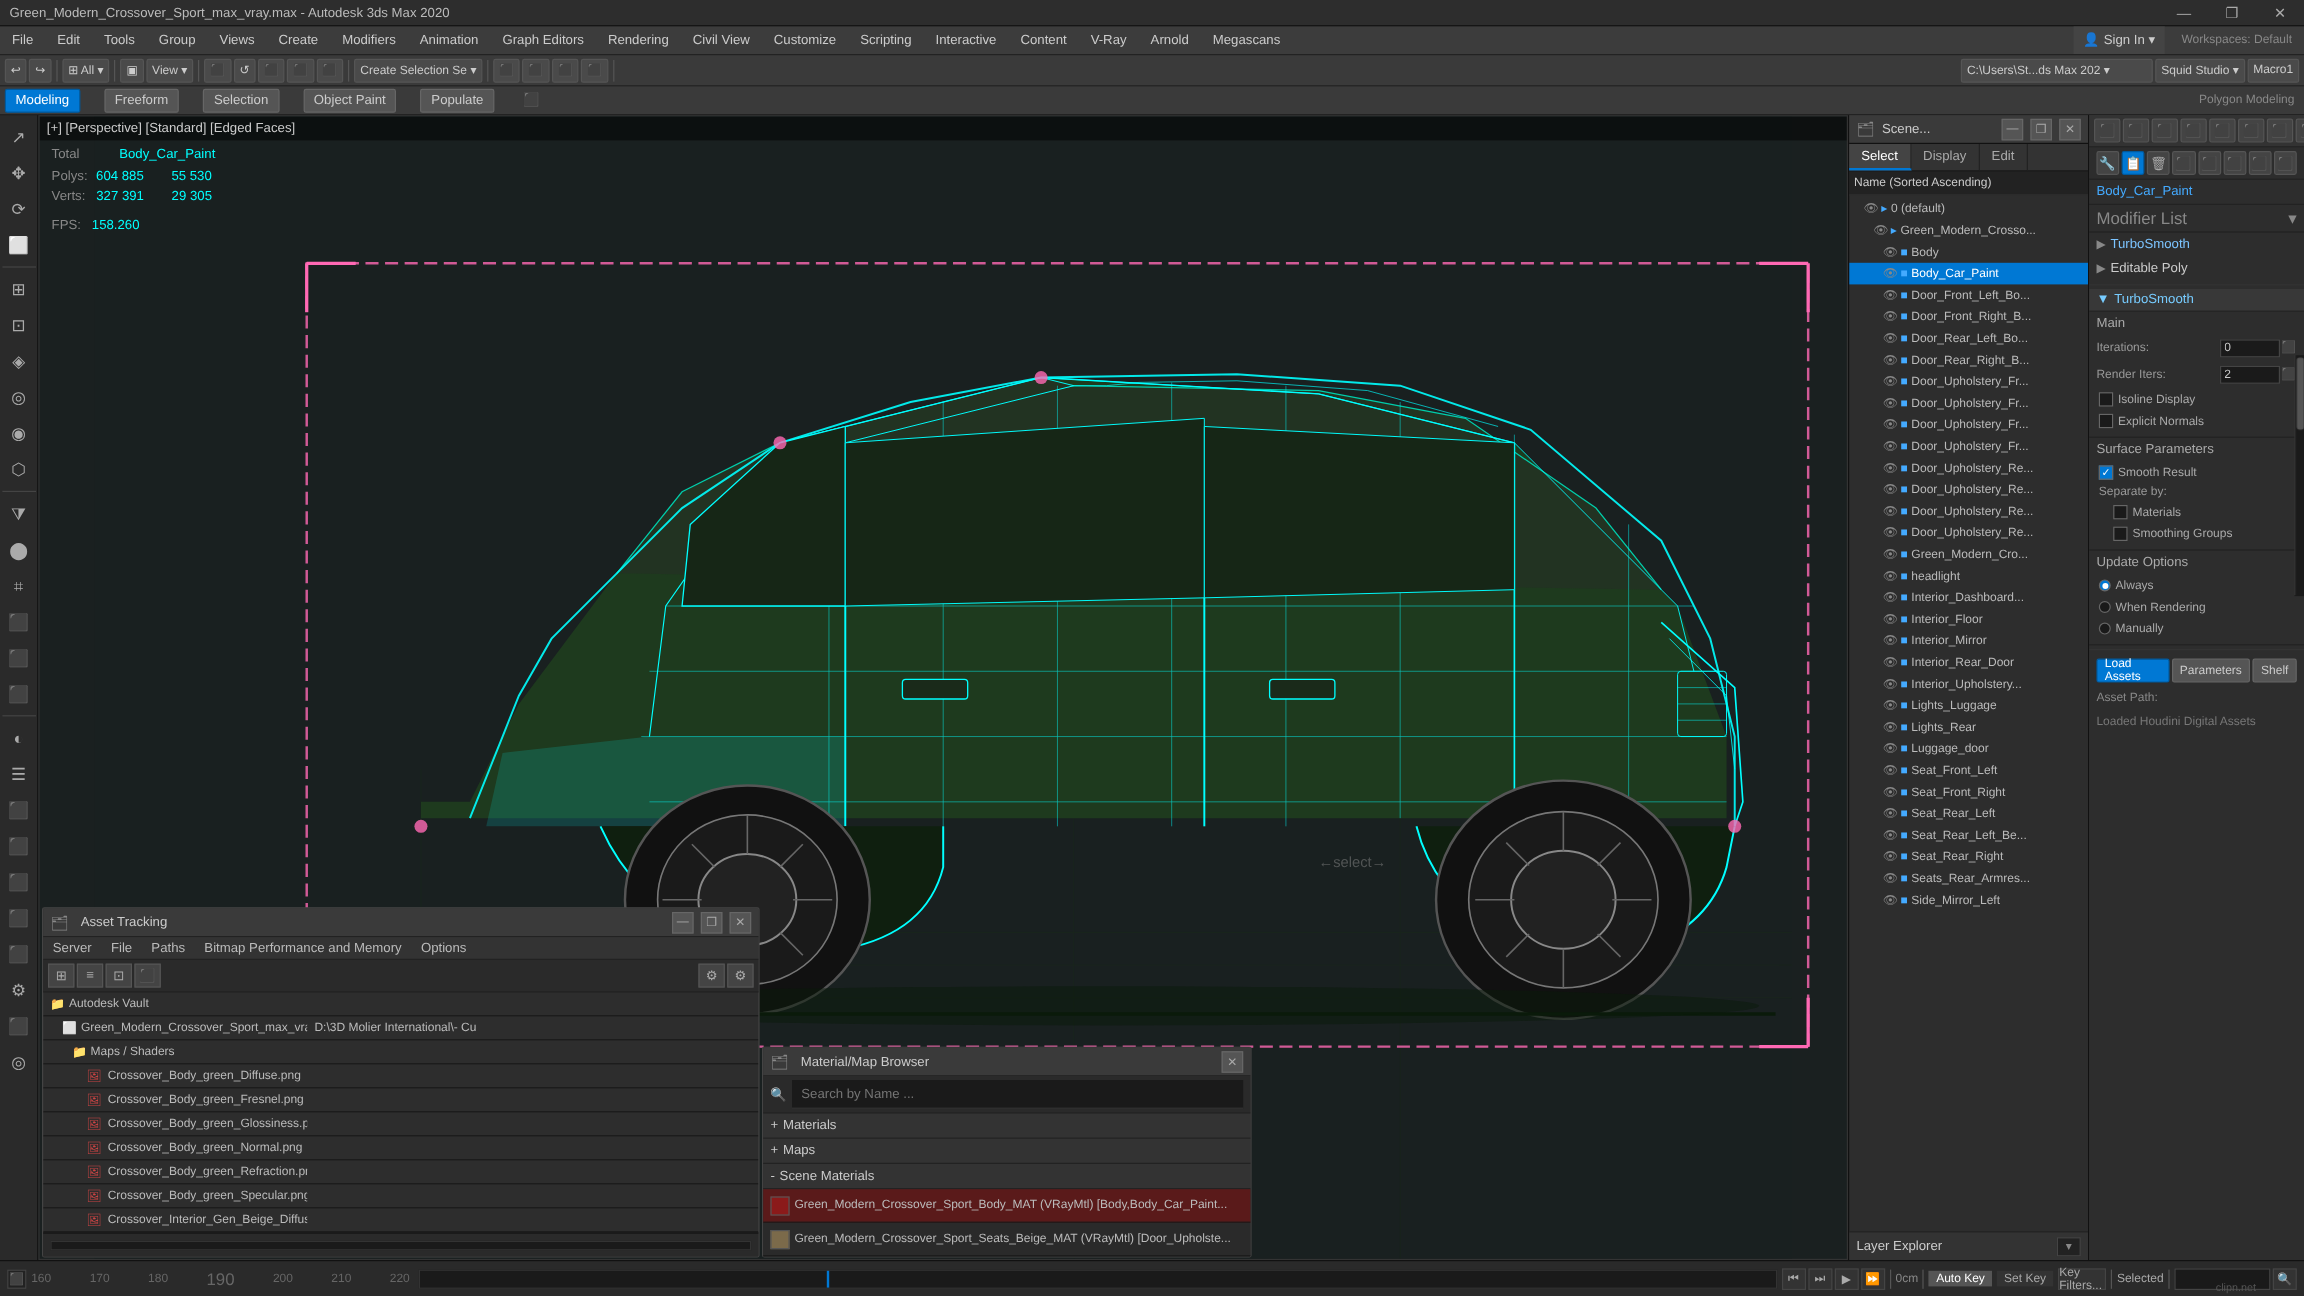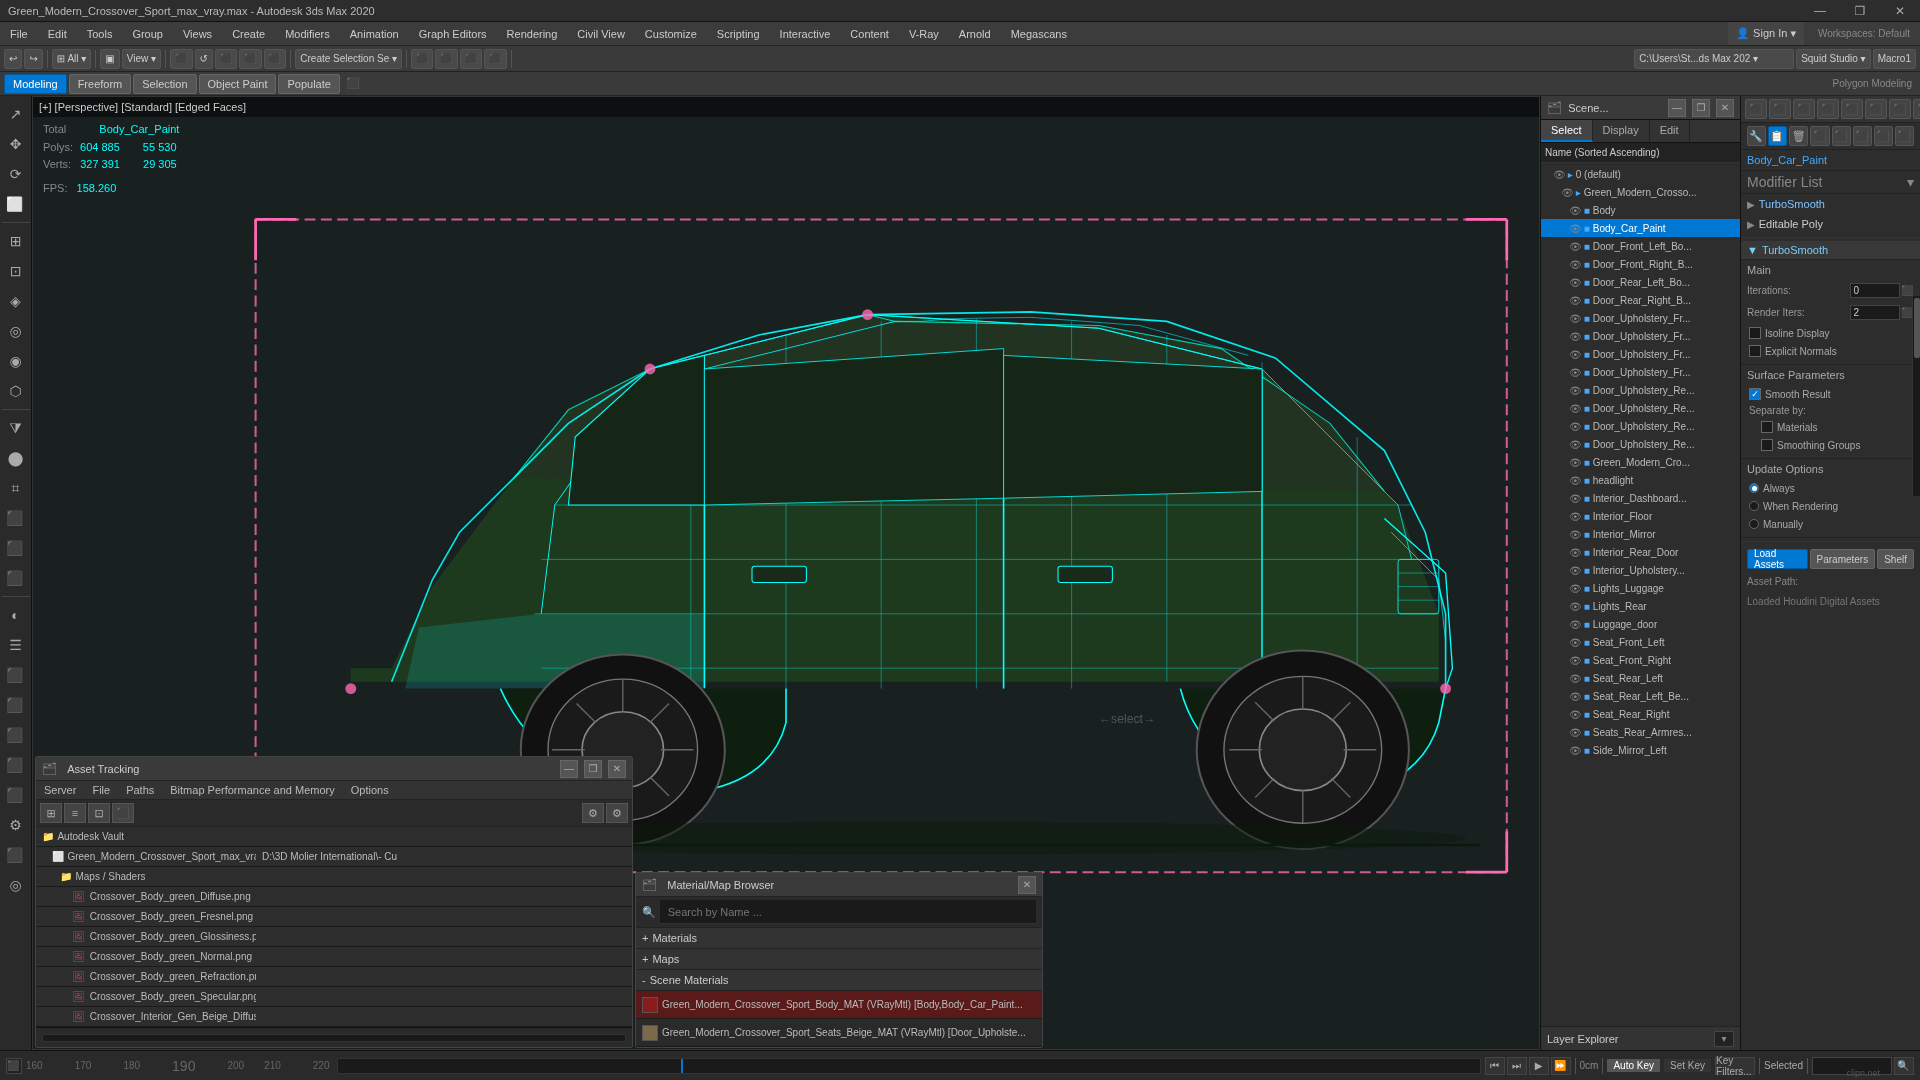--- a/index.html
+++ b/index.html
@@ -12,21 +12,21 @@
     
     #menu-bar { width: 100%; height: 24px; background: #3c3c3c; display: flex; align-items: center; border-bottom: 1px solid #222; }
     .menu-item { padding: 0 10px; height: 100%; display: flex; align-items: center; font-size: 11px; color: #ccc; cursor: pointer; white-space: nowrap; }
 
     
     #toolbar { width: 100%; height: 26px; background: #3a3a3a; display: flex; align-items: center; border-bottom: 1px solid #222; gap: 2px; padding: 0 4px; }
     .tb-btn { height: 20px; padding: 0 4px; background: #4a4a4a; border: 1px solid #555; color: #ccc; font-size: 10px; cursor: pointer; display: flex; align-items: center; border-radius: 2px; }
     .tb-sep { width: 1px; height: 18px; background: #555; margin: 0 2px; }
 
     
-    #toolbar2 { width: 100%; height: 24px; background: #3a3a3a; display: flex; align-items: center; border-bottom: 1px solid #222; gap: 2px; padding: 0 4px; }
+    #toolbar2 { width: 100%; height: 24px; background: #3a3a3a; display: flex; align-items: center; border-bottom: 1px solid #222; gap: 20px; padding: 0 4px; }
     .tb2-btn { height: 20px; padding: 0 8px; background: #555; border: 1px solid #666; color: #ccc; font-size: 11px; cursor: pointer; border-radius: 2px; display: flex; align-items: center; }
     .tb2-btn.active { background: #0078d4; border-color: #005a9e; color: #fff; }
 
     
     #main-layout { display: flex; width: 100%; height: calc(1080px - 22px - 24px - 26px - 24px - 30px); }
 
     
     #left-sidebar { width: 32px; background: #2a2a2a; border-right: 1px solid #111; display: flex; flex-direction: column; align-items: center; padding: 4px 0; gap: 2px; overflow: hidden; }
     .sidebar-icon { width: 28px; height: 28px; display: flex; align-items: center; justify-content: center; color: #aaa; font-size: 14px; cursor: pointer; border-radius: 2px; }
 
@@ -872,21 +872,21 @@
 
 <div id="status-bar" style="position:fixed;bottom:0;left:0;right:0;height:30px;background:#2a2a2a;border-top:1px solid #111;display:flex;align-items:center;padding:0 6px;gap:4px;font-size:11px;">
   <div style="background:#222;border:1px solid #444;width:16px;height:16px;display:flex;align-items:center;justify-content:center;font-size:10px;color:#888;">⬛</div>
 
   <div style="display:flex;align-items:center;gap:2px;margin-right:4px;">
     <span style="color:#666;font-size:10px;">160</span>
     <span style="color:#666;font-size:10px;margin-left:30px;">170</span>
     <span style="color:#666;font-size:10px;margin-left:30px;">180</span>
     <span style="color:#666;font-size:14px;margin-left:30px;">190</span>
     <span style="color:#666;font-size:10px;margin-left:30px;">200</span>
-    <span style="color:#666;font-size:10px;margin-left:18px;">210</span>
+    <span style="color:#666;font-size:10px;margin-left:30px;">210</span>
     <span style="color:#666;font-size:10px;margin-left:30px;">220</span>
   </div>
 
   <div style="flex:1;height:16px;background:#1a1a1a;border:1px solid #333;position:relative;">
     <div style="position:absolute;left:30%;top:0;bottom:0;width:2px;background:#0078d4;"></div>
   </div>
 
   <div style="display:flex;gap:2px;">
     <div style="width:20px;height:18px;background:#333;border:1px solid #444;display:flex;align-items:center;justify-content:center;font-size:10px;color:#aaa;cursor:pointer;">⏮</div>
     <div style="width:20px;height:18px;background:#333;border:1px solid #444;display:flex;align-items:center;justify-content:center;font-size:10px;color:#aaa;cursor:pointer;">⏭</div>

